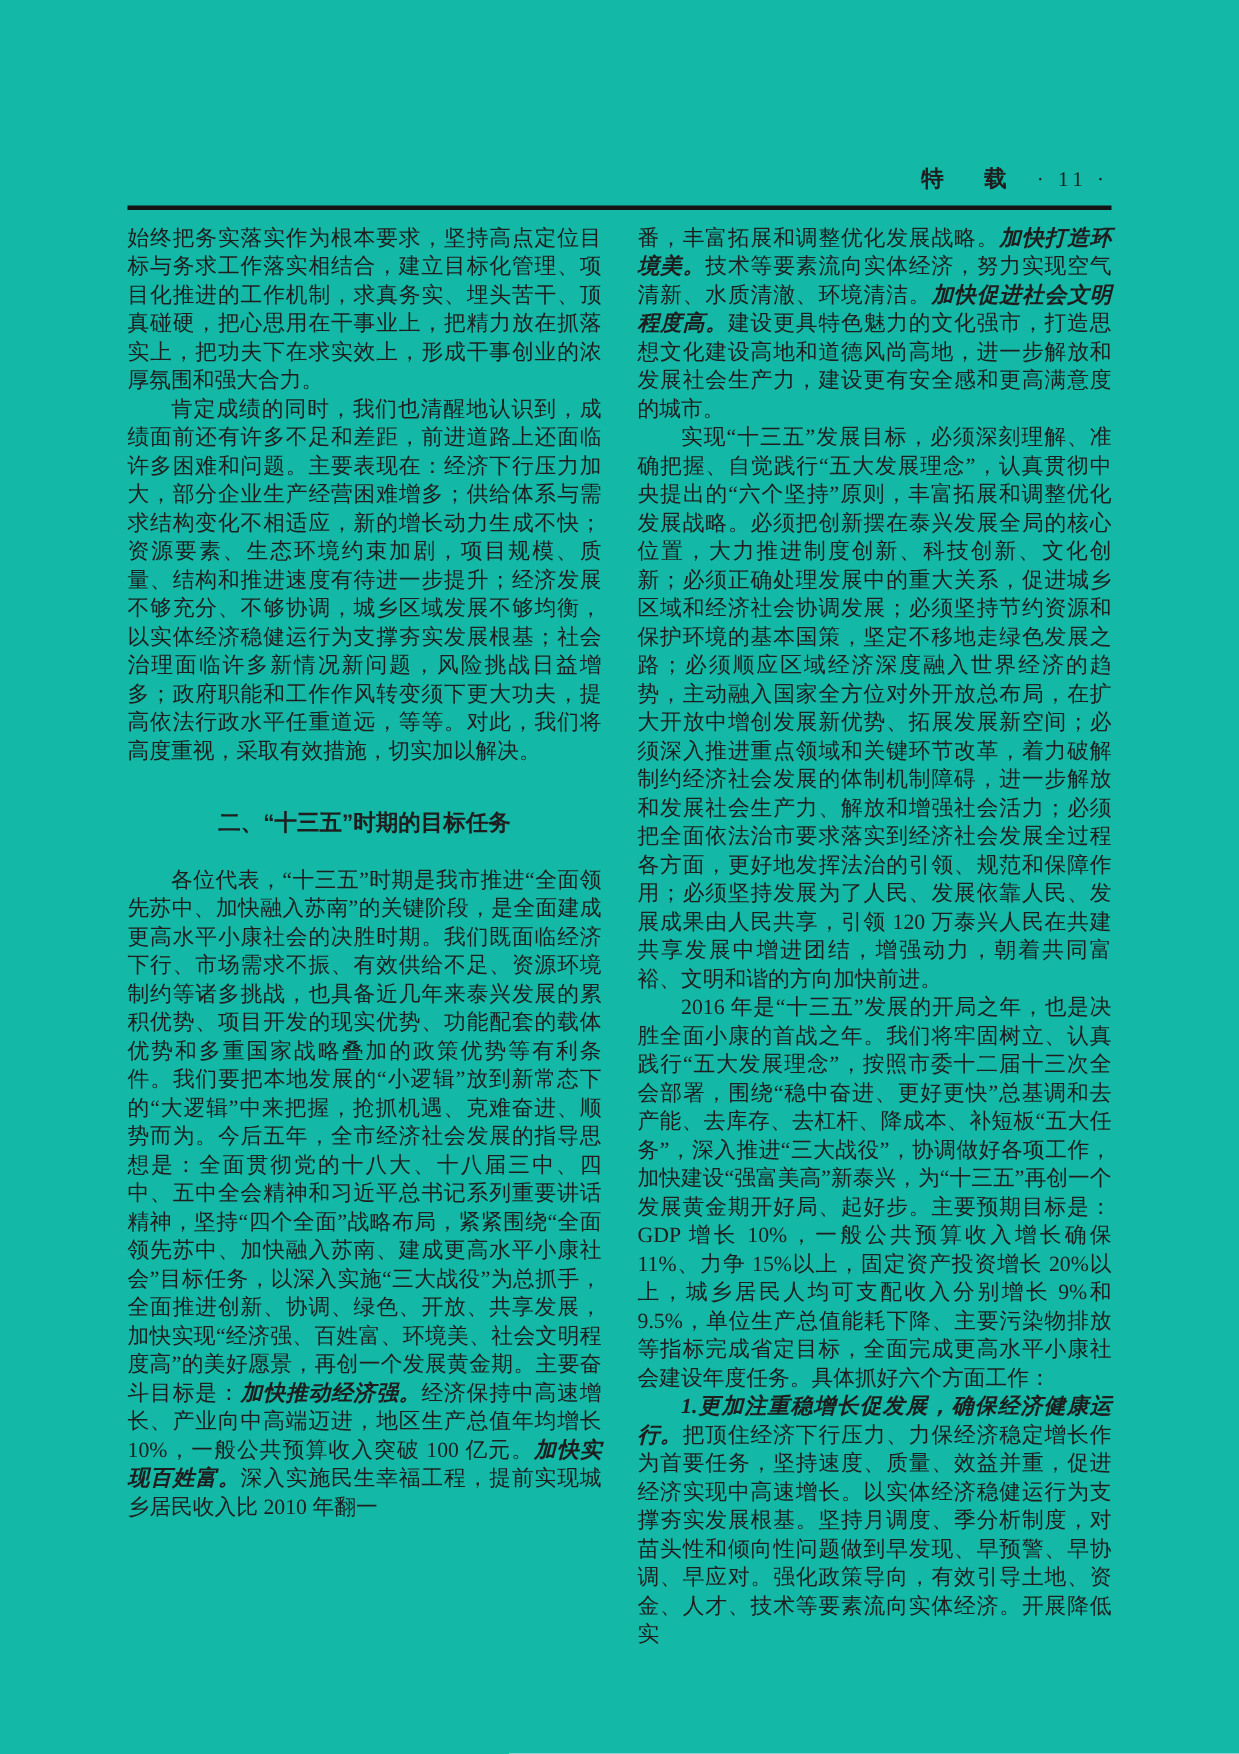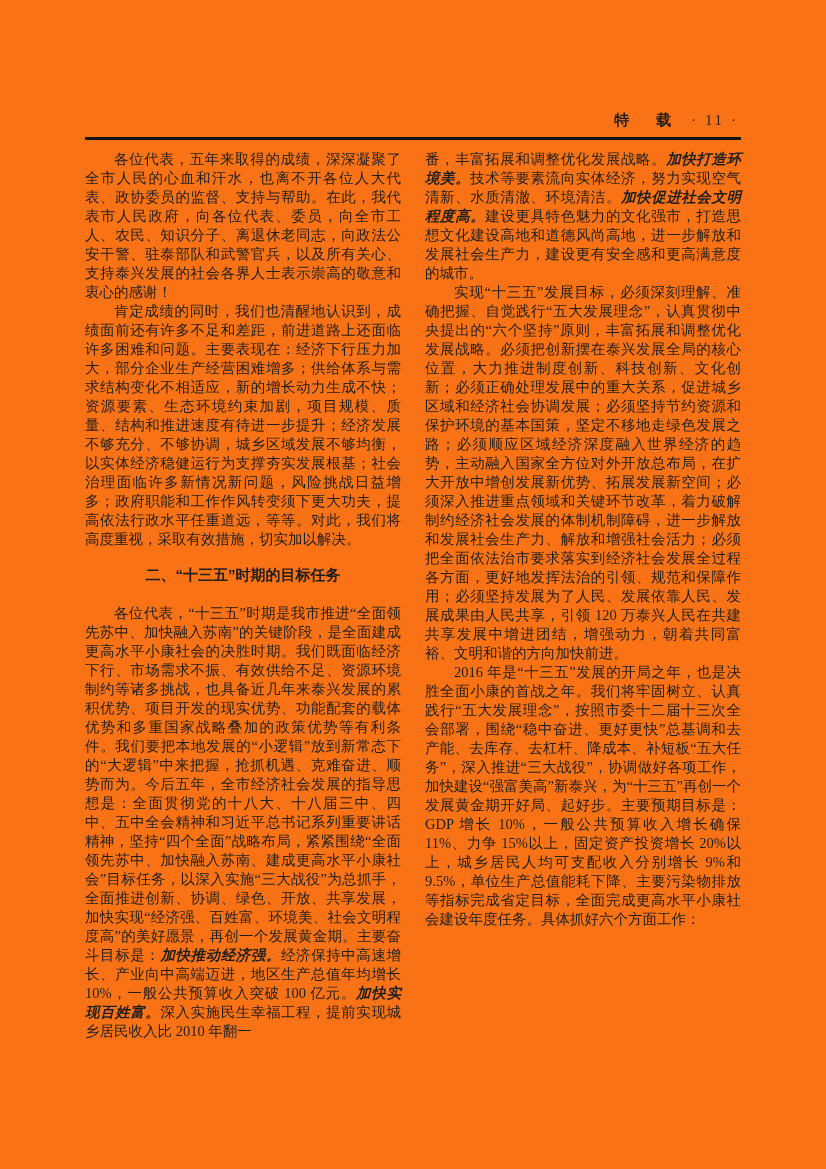--- a/index.html
+++ b/index.html
@@ -5,21 +5,21 @@
   html, body {
     margin: 0;
     padding: 0;
     background: #e8e8e8;
   }
   .page {
     position: relative;
     width: 826px;
     height: 1169px;
     margin: 0 auto;
-    background: #f97316;
+    background: #14b8a6;
     color: #1e1e1e;
     font-family: "Liberation Serif", "DejaVu Serif", serif;
     overflow: hidden;
   }
   .content {
     position: absolute;
     left: 85px;
     top: 110px;
     width: 656px;
   }
@@ -62,21 +62,21 @@
   }
   .column p.indent {
     text-indent: 2em;
   }
   .section-heading {
     font-family: "Liberation Sans", "DejaVu Sans", sans-serif;
     font-size: 15px;
     font-weight: bold;
     text-align: center;
     text-indent: 0;
-    margin: 16px 0 20px 0;
+    margin: 28px 0 20px 0;
     line-height: 19px;
   }
   .em {
     font-style: italic;
     font-weight: bold;
   }
 </style>
 </head>
 <body>
 
@@ -84,26 +84,27 @@
   <div class="content">
 
     <div class="page-header">
       <span class="header-title">特　载</span><span class="header-page">· 11 ·</span>
     </div>
 
     <hr class="header-rule">
 
     <div class="columns">
       <div class="column" id="col-left">
-          <p class="indent"><span>各位代表，五年来取得的成绩，深深凝聚了全市人民的心血和汗水，也离不开各位人大代表、政协委员的监督、支持与帮助。在此，我代表市人民政府，向各位代表、委员，向全市工人、农民、知识分子、离退休老同志，向政法公安干警、驻泰部队和武警官兵，以及所有关心、支持泰兴发展的社会各界人士表示崇高的敬意和衷心的感谢！</span></p>
+          <p class=""><span>始终把务实落实作为根本要求，坚持高点定位目标与务求工作落实相结合，建立目标化管理、项目化推进的工作机制，求真务实、埋头苦干、顶真碰硬，把心思用在干事业上，把精力放在抓落实上，把功夫下在求实效上，形成干事创业的浓厚氛围和强大合力。</span></p>
           <p class="indent"><span>肯定成绩的同时，我们也清醒地认识到，成绩面前还有许多不足和差距，前进道路上还面临许多困难和问题。主要表现在：经济下行压力加大，部分企业生产经营困难增多；供给体系与需求结构变化不相适应，新的增长动力生成不快；资源要素、生态环境约束加剧，项目规模、质量、结构和推进速度有待进一步提升；经济发展不够充分、不够协调，城乡区域发展不够均衡，以实体经济稳健运行为支撑夯实发展根基；社会治理面临许多新情况新问题，风险挑战日益增多；政府职能和工作作风转变须下更大功夫，提高依法行政水平任重道远，等等。对此，我们将高度重视，采取有效措施，切实加以解决。</span></p>
           <h2 class="section-heading">二、“十三五”时期的目标任务</h2>
           <p class="indent"><span>各位代表，“十三五”时期是我市推进“全面领先苏中、加快融入苏南”的关键阶段，是全面建成更高水平小康社会的决胜时期。我们既面临经济下行、市场需求不振、有效供给不足、资源环境制约等诸多挑战，也具备近几年来泰兴发展的累积优势、项目开发的现实优势、功能配套的载体优势和多重国家战略叠加的政策优势等有利条件。我们要把本地发展的“小逻辑”放到新常态下的“大逻辑”中来把握，抢抓机遇、克难奋进、顺势而为。今后五年，全市经济社会发展的指导思想是：全面贯彻党的十八大、十八届三中、四中、五中全会精神和习近平总书记系列重要讲话精神，坚持“四个全面”战略布局，紧紧围绕“全面领先苏中、加快融入苏南、建成更高水平小康社会”目标任务，以深入实施“三大战役”为总抓手，全面推进创新、协调、绿色、开放、共享发展，加快实现“经济强、百姓富、环境美、社会文明程度高”的美好愿景，再创一个发展黄金期。主要奋斗目标是：</span><span class="em">加快推动经济强。</span><span>经济保持中高速增长、产业向中高端迈进，地区生产总值年均增长 10%，一般公共预算收入突破 100 亿元。</span><span class="em">加快实现百姓富。</span><span>深入实施民生幸福工程，提前实现城乡居民收入比 2010 年翻一</span></p>
         </div>
       <div class="column" id="col-right">
           <p class=""><span>番，丰富拓展和调整优化发展战略。</span><span class="em">加快打造环境美。</span><span>技术等要素流向实体经济，努力实现空气清新、水质清澈、环境清洁。</span><span class="em">加快促进社会文明程度高。</span><span>建设更具特色魅力的文化强市，打造思想文化建设高地和道德风尚高地，进一步解放和发展社会生产力，建设更有安全感和更高满意度的城市。</span></p>
           <p class="indent"><span>实现“十三五”发展目标，必须深刻理解、准确把握、自觉践行“五大发展理念”，认真贯彻中央提出的“六个坚持”原则，丰富拓展和调整优化发展战略。必须把创新摆在泰兴发展全局的核心位置，大力推进制度创新、科技创新、文化创新；必须正确处理发展中的重大关系，促进城乡区域和经济社会协调发展；必须坚持节约资源和保护环境的基本国策，坚定不移地走绿色发展之路；必须顺应区域经济深度融入世界经济的趋势，主动融入国家全方位对外开放总布局，在扩大开放中增创发展新优势、拓展发展新空间；必须深入推进重点领域和关键环节改革，着力破解制约经济社会发展的体制机制障碍，进一步解放和发展社会生产力、解放和增强社会活力；必须把全面依法治市要求落实到经济社会发展全过程各方面，更好地发挥法治的引领、规范和保障作用；必须坚持发展为了人民、发展依靠人民、发展成果由人民共享，引领 120 万泰兴人民在共建共享发展中增进团结，增强动力，朝着共同富裕、文明和谐的方向加快前进。</span></p>
           <p class="indent"><span>2016 年是“十三五”发展的开局之年，也是决胜全面小康的首战之年。我们将牢固树立、认真践行“五大发展理念”，按照市委十二届十三次全会部署，围绕“稳中奋进、更好更快”总基调和去产能、去库存、去杠杆、降成本、补短板“五大任务”，深入推进“三大战役”，协调做好各项工作，加快建设“强富美高”新泰兴，为“十三五”再创一个发展黄金期开好局、起好步。主要预期目标是：GDP 增长 10%，一般公共预算收入增长确保 11%、力争 15%以上，固定资产投资增长 20%以上，城乡居民人均可支配收入分别增长 9%和 9.5%，单位生产总值能耗下降、主要污染物排放等指标完成省定目标，全面完成更高水平小康社会建设年度任务。具体抓好六个方面工作：</span></p>
+          <p class="indent"><span class="em">1.更加注重稳增长促发展，确保经济健康运行。</span><span>把顶住经济下行压力、力保经济稳定增长作为首要任务，坚持速度、质量、效益并重，促进经济实现中高速增长。以实体经济稳健运行为支撑夯实发展根基。坚持月调度、季分析制度，对苗头性和倾向性问题做到早发现、早预警、早协调、早应对。强化政策导向，有效引导土地、资金、人才、技术等要素流向实体经济。开展降低实</span></p>
         </div>
     </div>
 
   </div>
 </div>
 
 </body></html>

